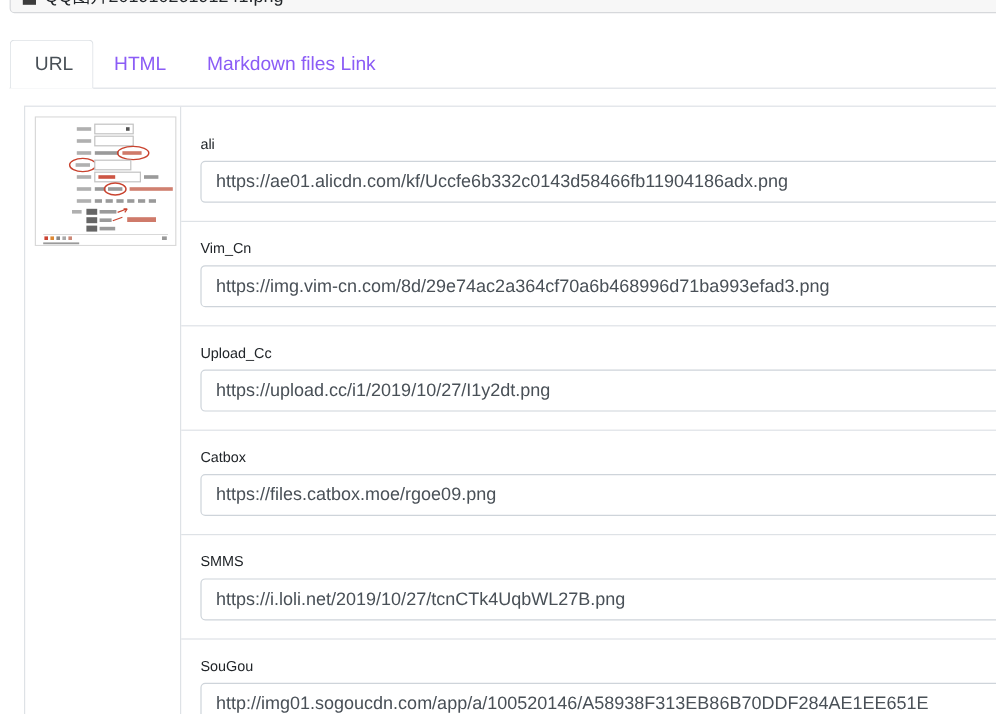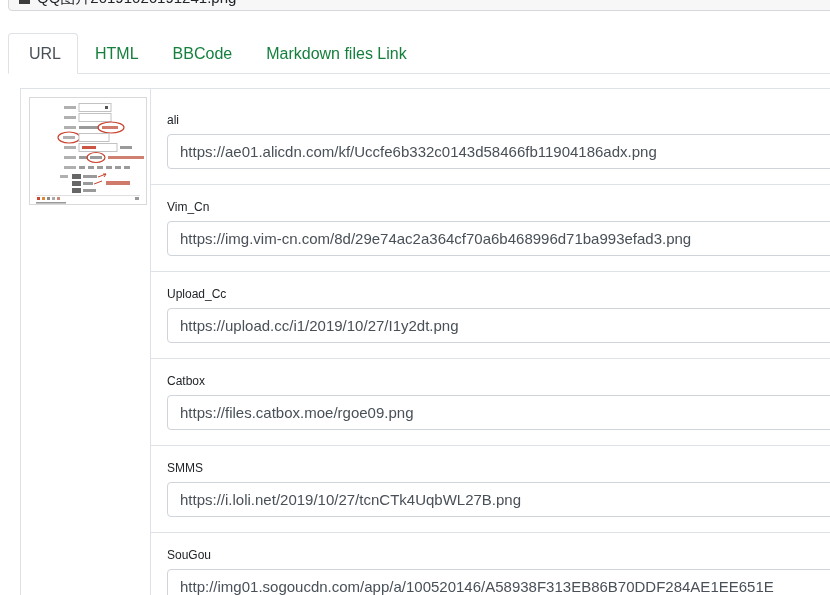--- a/index.html
+++ b/index.html
@@ -30,21 +30,21 @@
   .tabbar{
     position:absolute;left:8px;right:-12px;top:33px;height:40px;
     display:flex;align-items:stretch;
     border-bottom:1px solid #dee2e6;
     box-sizing:content-box;
   }
   .tab{
     font-size:16px;line-height:24px;padding:8px 16px;box-sizing:border-box;
     text-decoration:none;white-space:nowrap;cursor:pointer;
     border:1px solid transparent;border-radius:4px 4px 0 0;
-    background:transparent;color:#15803d;
+    background:transparent;color:#8b5cf6;
   }
   .tab.active{
     background:#fff;color:#495057;
     border-color:#dee2e6 #dee2e6 #fff;
     margin-bottom:-1px;
     padding-left:20px;
   }
 
   
   .panel{
@@ -83,21 +83,20 @@
 <body>
 
 <div class="file-header">
   <span class="sq-icon"></span>
   <span class="title">QQ图片20191026191241.png</span>
 </div>
 
 <nav class="tabbar">
   <a class="tab active">URL</a>
   <a class="tab">HTML</a>
-  <a class="tab">BBCode</a>
   <a class="tab">Markdown files Link</a>
 </nav>
 
 <div class="panel">
 
   <div class="thumb">
     <svg width="116" height="106" viewBox="0 0 116 106" xmlns="http://www.w3.org/2000/svg">
       <rect width="116" height="106" fill="#ffffff"></rect>
 
       <rect x="34" y="8" width="12" height="3" fill="#b0b0b0"></rect>

